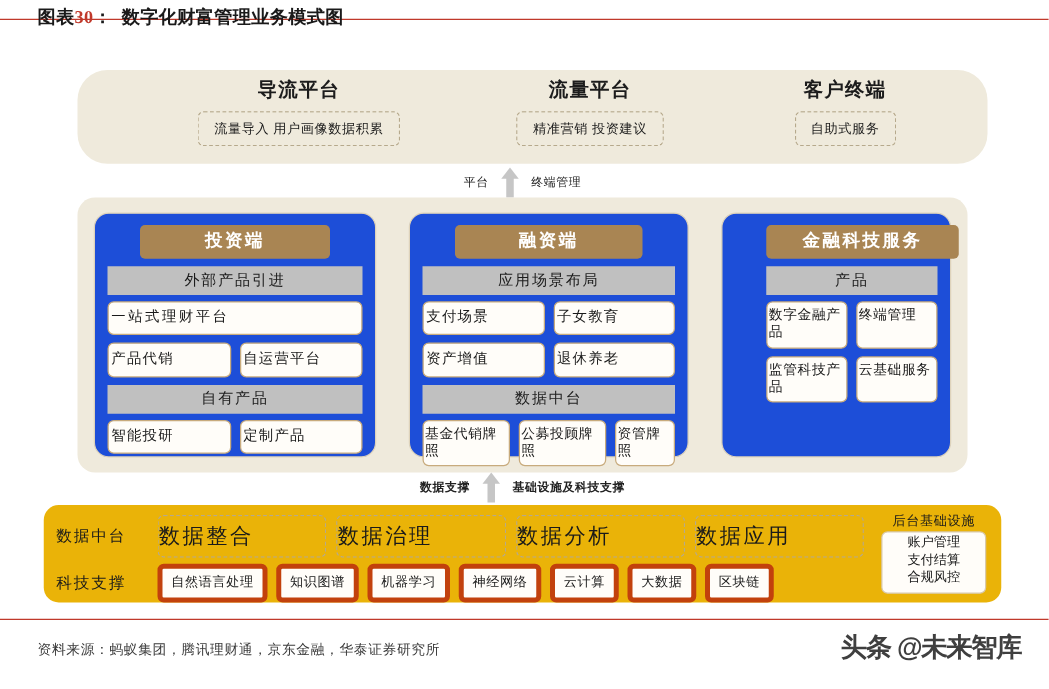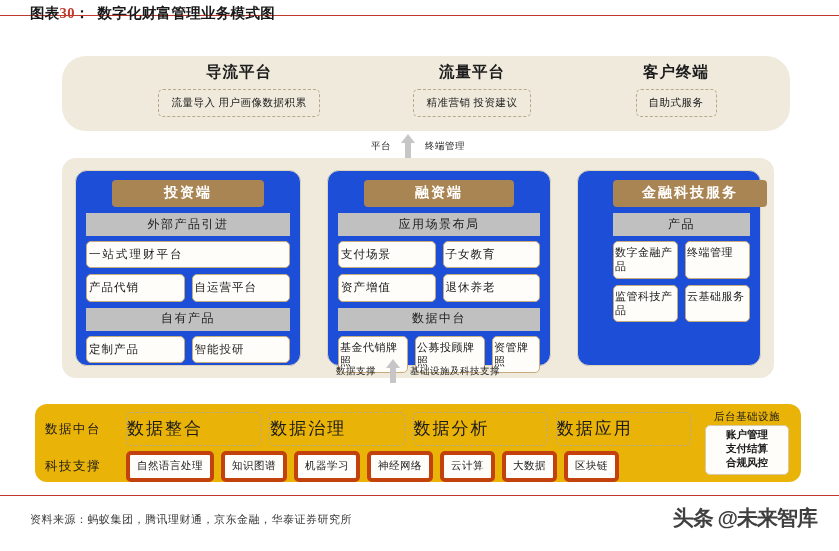--- a/index.html
+++ b/index.html
@@ -80,21 +80,21 @@
 
   
   .arrow-row {
     position: absolute;
     width: 712px;
     left: 62px;
     height: 26px;
     text-align: center;
   }
   .arrow-row.up1 { top: 104px; }
-  .arrow-row.up2 { top: 329px; }
+  .arrow-row.up2 { top: 348px; font-weight: bold; }
   .arrow-label {
     font-size: 9.5px;
     color: #222;
     letter-spacing: .5px;
     display: inline-block;
     vertical-align: middle;
     white-space: nowrap;
   }
   .arrow-up {
     display: inline-block;
@@ -256,21 +256,21 @@
     white-space: nowrap;
   }
   .infra-box {
     border: 1px solid #d8c9ab;
     background: #fffdf9;
     border-radius: 5px;
     font-size: 10.5px;
     line-height: 1.35;
     padding: 2px 0 3px;
   }
-  .infra-box div { white-space: nowrap; font-weight: bold; }
+  .infra-box div { white-space: nowrap; }
 
   .spacer-right { flex: 0 0 92px; }
 
   
   .footer {
     position: absolute;
     left: 0; top: 495px;
     width: 839px;
     height: 72px;
     border-top: 1.2px solid #c0392b;
@@ -335,22 +335,22 @@
       <div class="sub-head">外部产品引进</div>
       <div class="cell-row">
         <div class="cell wide">一站式理财平台</div>
       </div>
       <div class="cell-row">
         <div class="cell">产品代销</div>
         <div class="cell">自运营平台</div>
       </div>
       <div class="sub-head">自有产品</div>
       <div class="cell-row">
+        <div class="cell">智能投研</div>
         <div class="cell">定制产品</div>
-        <div class="cell">智能投研</div>
       </div>
     </div>
 
     <div class="panel panel-b">
       <div class="panel-head">融资端</div>
       <div class="sub-head">应用场景布局</div>
       <div class="cell-row">
         <div class="cell">支付场景</div>
         <div class="cell">子女教育</div>
       </div>

